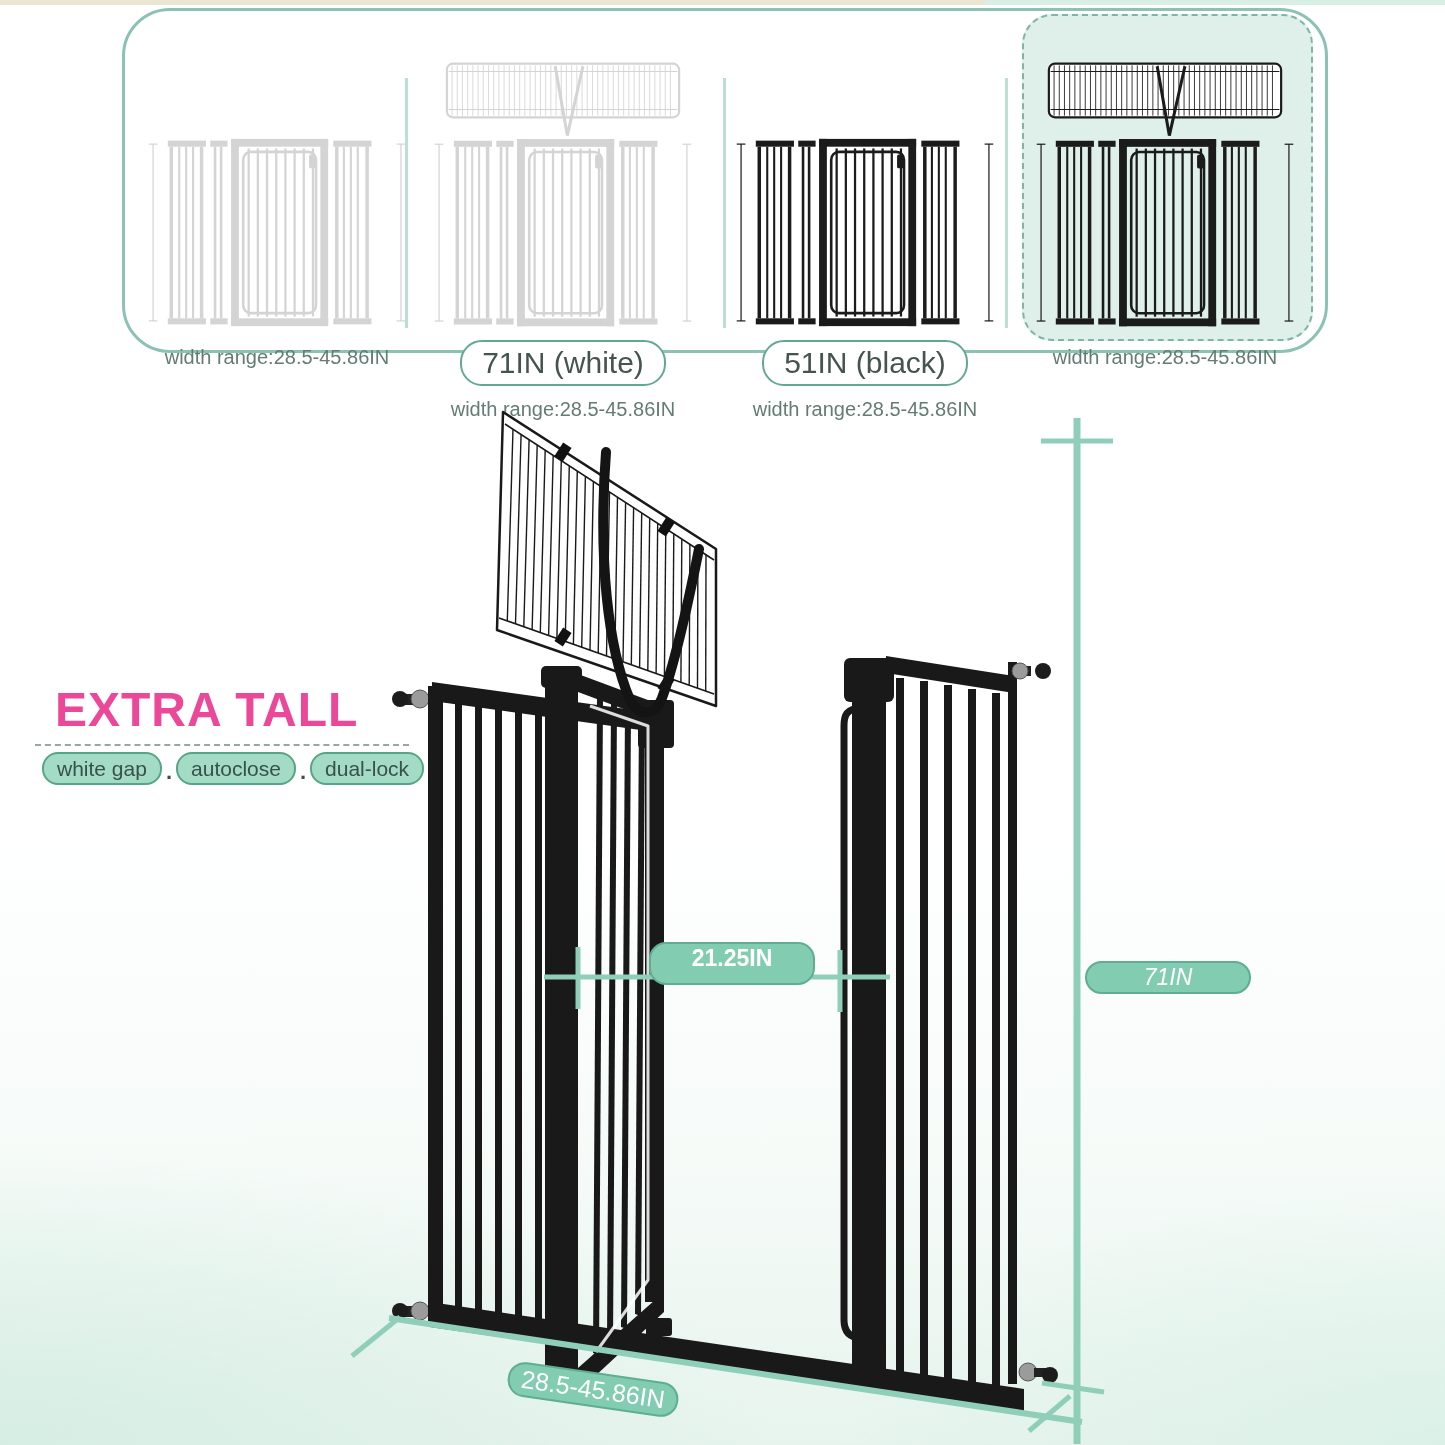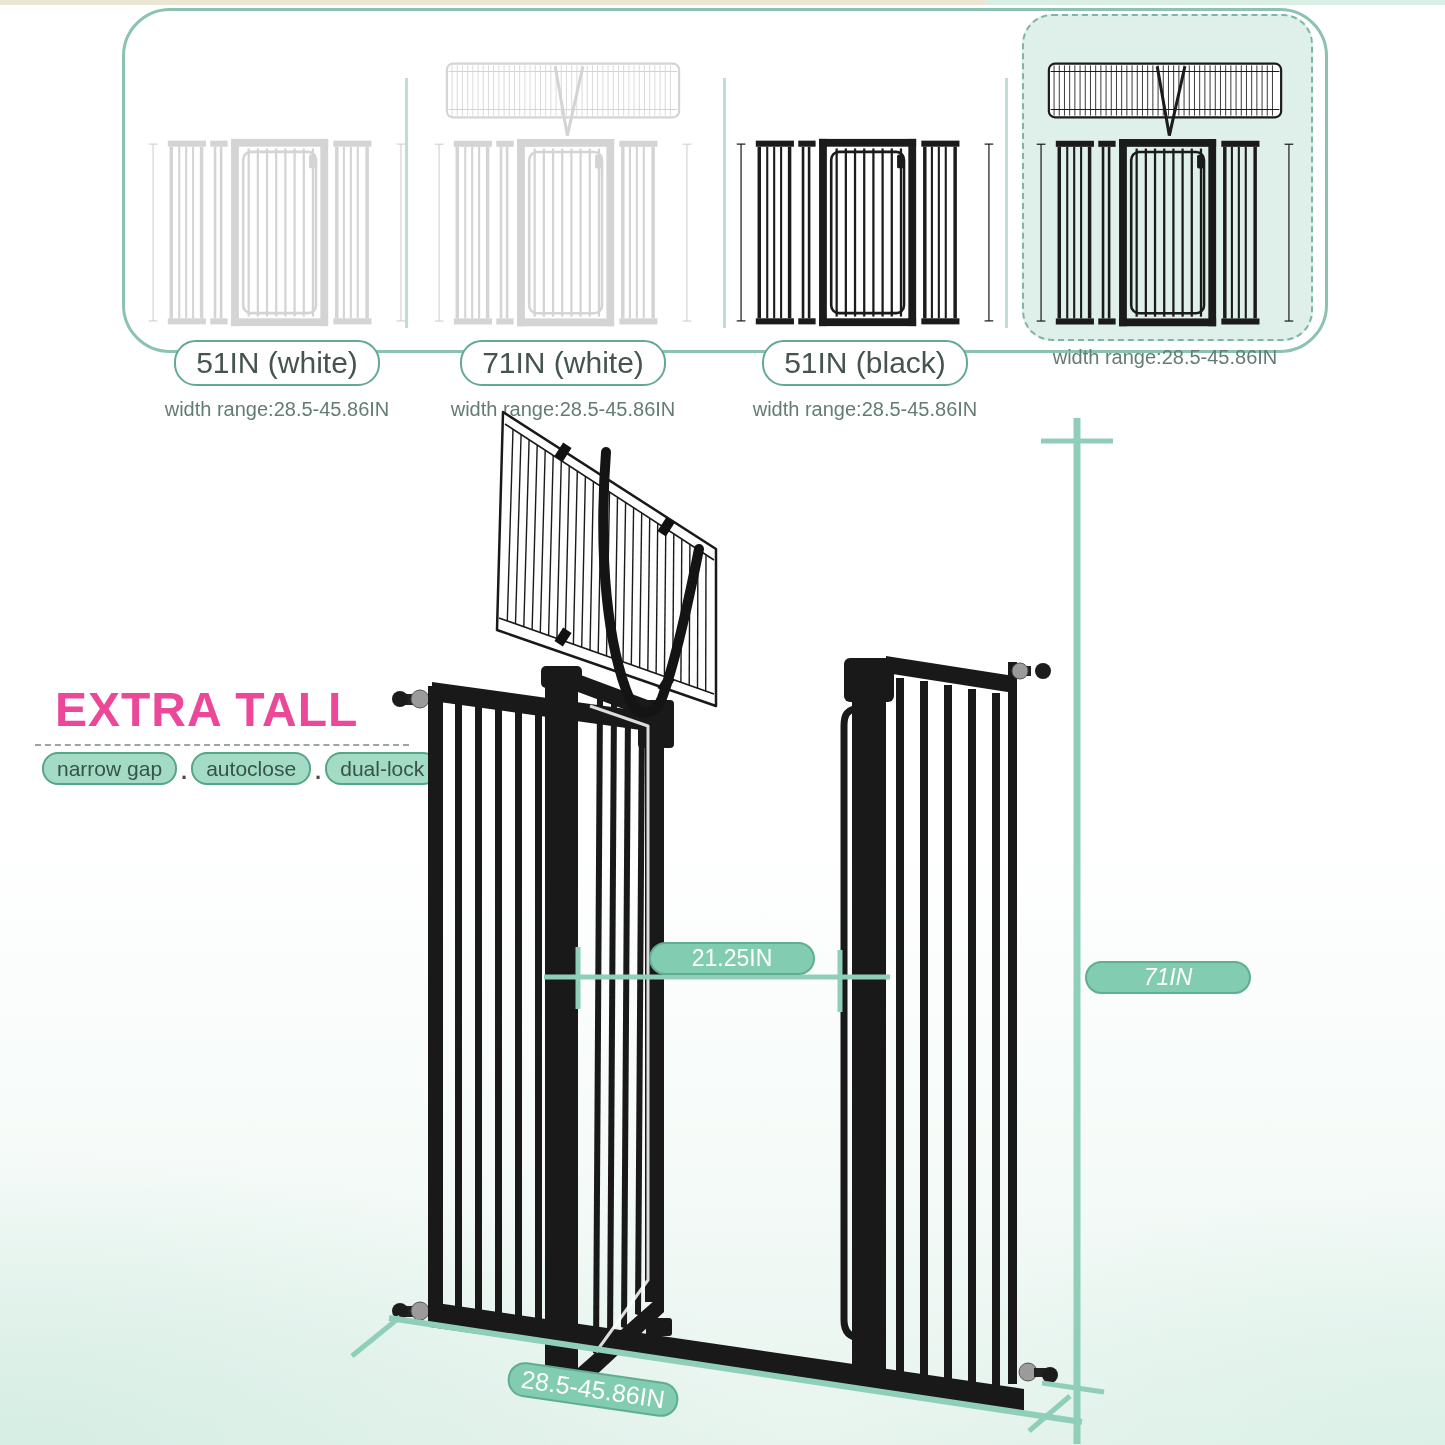--- a/index.html
+++ b/index.html
@@ -38,21 +38,21 @@
   .badges{position:absolute;left:42px;top:752px;display:flex;align-items:center;}
   .badge{padding:1px 13px;border:2px solid #55a588;border-radius:16px;background:#a3dbc5;
          color:#37524a;font-size:21px;line-height:27px;white-space:nowrap;}
   .badge-dot{color:#4a4a4a;font-size:22px;font-weight:bold;margin:0 4px;transform:translateY(3px);}
 
   
   #main-art{position:absolute;left:330px;top:395px;width:950px;height:1050px;}
 
   .mpill{position:absolute;border-radius:17px;background:#82ccb2;border:2px solid #5fae92;
          color:#ffffff;text-align:center;box-sizing:border-box;}
-  .mpill.w{left:649px;top:942px;width:166px;height:33px;font-size:23px;line-height:29px;}
+  .mpill.w{left:649px;top:942px;width:166px;height:43px;font-size:23px;line-height:29px;font-weight:bold;}
   .mpill.h{left:1085px;top:961px;width:166px;height:33px;font-size:23px;line-height:29px;font-style:italic;}
   .mpill.r{left:507px;top:1372px;width:172px;height:35px;font-size:25px;line-height:31px;transform:rotate(8.2deg);}
 </style>
 </head>
 <body>
 
 <div id="stage">
 
   <div class="strip left"></div>
   <div class="strip right"></div>
@@ -100,21 +100,20 @@
           <rect x="187" y="20" width="8" height="16" rx="2" fill="#d4d4d4"></rect>
           <rect x="215" y="4" width="44" height="7" fill="#d4d4d4"></rect>
           <rect x="215" y="209" width="44" height="7" fill="#d4d4d4"></rect>
           <rect x="217" y="11" width="4" height="198" fill="#d4d4d4"></rect>
           <rect x="252" y="11" width="4" height="198" fill="#d4d4d4"></rect>
           <rect x="226" y="11" width="2.4" height="198" fill="#d4d4d4"></rect>
           <rect x="234" y="11" width="2.4" height="198" fill="#d4d4d4"></rect>
           <rect x="242" y="11" width="2.4" height="198" fill="#d4d4d4"></rect>
         </svg>
       </div>
-    <div><span class="vlabel">51IN (white)</span></div>
     <div class="vrange">width range:28.5-45.86IN</div>
   </div>
   <div class="variant" style="left:413px;">
     <div class="thumb">
         <svg viewBox="0 0 300 308" width="260" height="267" xmlns="http://www.w3.org/2000/svg">
           <rect x="16" y="3" width="268" height="62" rx="7" fill="#ffffff" stroke="#d4d4d4" stroke-width="2.5"></rect>
           <line x1="18" y1="12" x2="282" y2="12" stroke="#d4d4d4" stroke-width="1.2"></line>
           <line x1="18" y1="56" x2="282" y2="56" stroke="#d4d4d4" stroke-width="1.2"></line>
           <line x1="22" y1="5" x2="22" y2="63" stroke="#d4d4d4" stroke-width="1"></line>
           <line x1="28" y1="5" x2="28" y2="63" stroke="#d4d4d4" stroke-width="1"></line>
@@ -338,21 +337,21 @@
           <rect x="234" y="99" width="2.4" height="198" fill="#1b1b1b"></rect>
           <rect x="242" y="99" width="2.4" height="198" fill="#1b1b1b"></rect>
         </svg>
       </div>
     <div class="vrange">width range:28.5-45.86IN</div>
   </div>
 
   <div class="feat-title">EXTRA TALL</div>
   <div class="feat-sep"></div>
   <div class="badges">
-    <span class="badge">narrow gap</span>
+    <span class="badge">white gap</span>
     <span class="badge-dot">.</span>
     <span class="badge">autoclose</span>
     <span class="badge-dot">.</span>
     <span class="badge">dual-lock</span>
   </div>
 
   <svg id="main-art" viewBox="330 395 950 1050" xmlns="http://www.w3.org/2000/svg">
     <g fill="#191919" stroke="none">
 
       <polygon points="430,1302 1024,1389 1024,1413 430,1327"></polygon>

